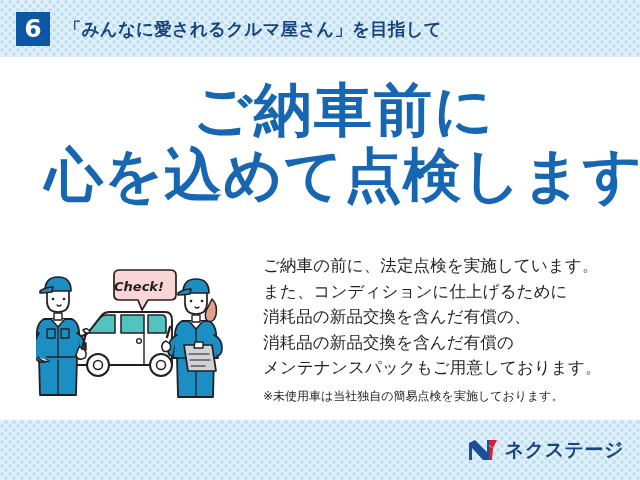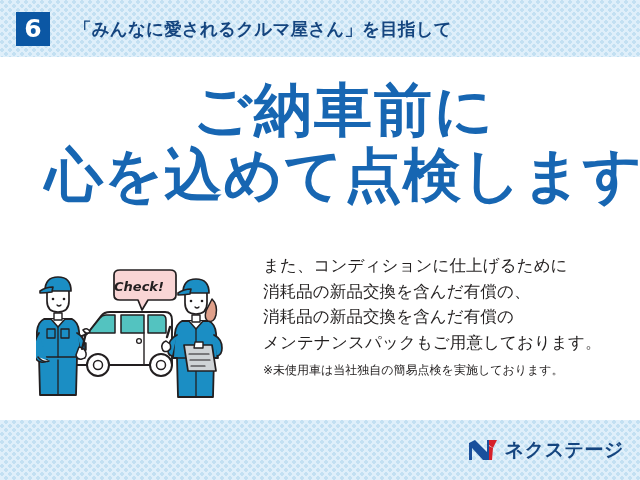--- a/index.html
+++ b/index.html
@@ -24,21 +24,21 @@
     display:flex;align-items:center;
   }
   #badge{
     width:34px;height:34px;margin-left:16px;
     background:#0b57a4;color:#ffffff;
     display:flex;align-items:center;justify-content:center;
     font-size:25px;font-weight:bold;line-height:1;
     font-family:"DejaVu Sans",sans-serif;
   }
   #header-title{
-    margin-left:24px;color:#15457f;
+    margin-left:14px;color:#15457f;
     font-size:17.5px;font-weight:bold;letter-spacing:.2px;
     white-space:nowrap;
   }
   
   #panel{
     position:absolute;left:0;top:57px;width:640px;height:363px;
     background:#ffffff;
   }
   
   #headline{
@@ -196,20 +196,21 @@
           <path d="M159 85 h8 v6 h-9 z" fill="#ffffff" stroke-width="1.4"></path>
           <path d="M153 97 h20" stroke-width="1.2"></path>
           <path d="M154 103 h20" stroke-width="1.2"></path>
           <path d="M155 109 h14" stroke-width="1.2"></path>
         </g>
       </g>
     </svg>
   </div>
 
   <div id="body-copy">
+    <span class="body-line">ご納車の前に、法定点検を実施しています。</span>
     <span class="body-line">また、コンディションに仕上げるために</span>
     <span class="body-line">消耗品の新品交換を含んだ有償の、</span>
     <span class="body-line">消耗品の新品交換を含んだ有償の</span>
     <span class="body-line">メンテナンスパックもご用意しております。</span>
     <span class="body-note">※未使用車は当社独自の簡易点検を実施しております。</span>
   </div>
 
 </div>
 
 <div id="footer">

